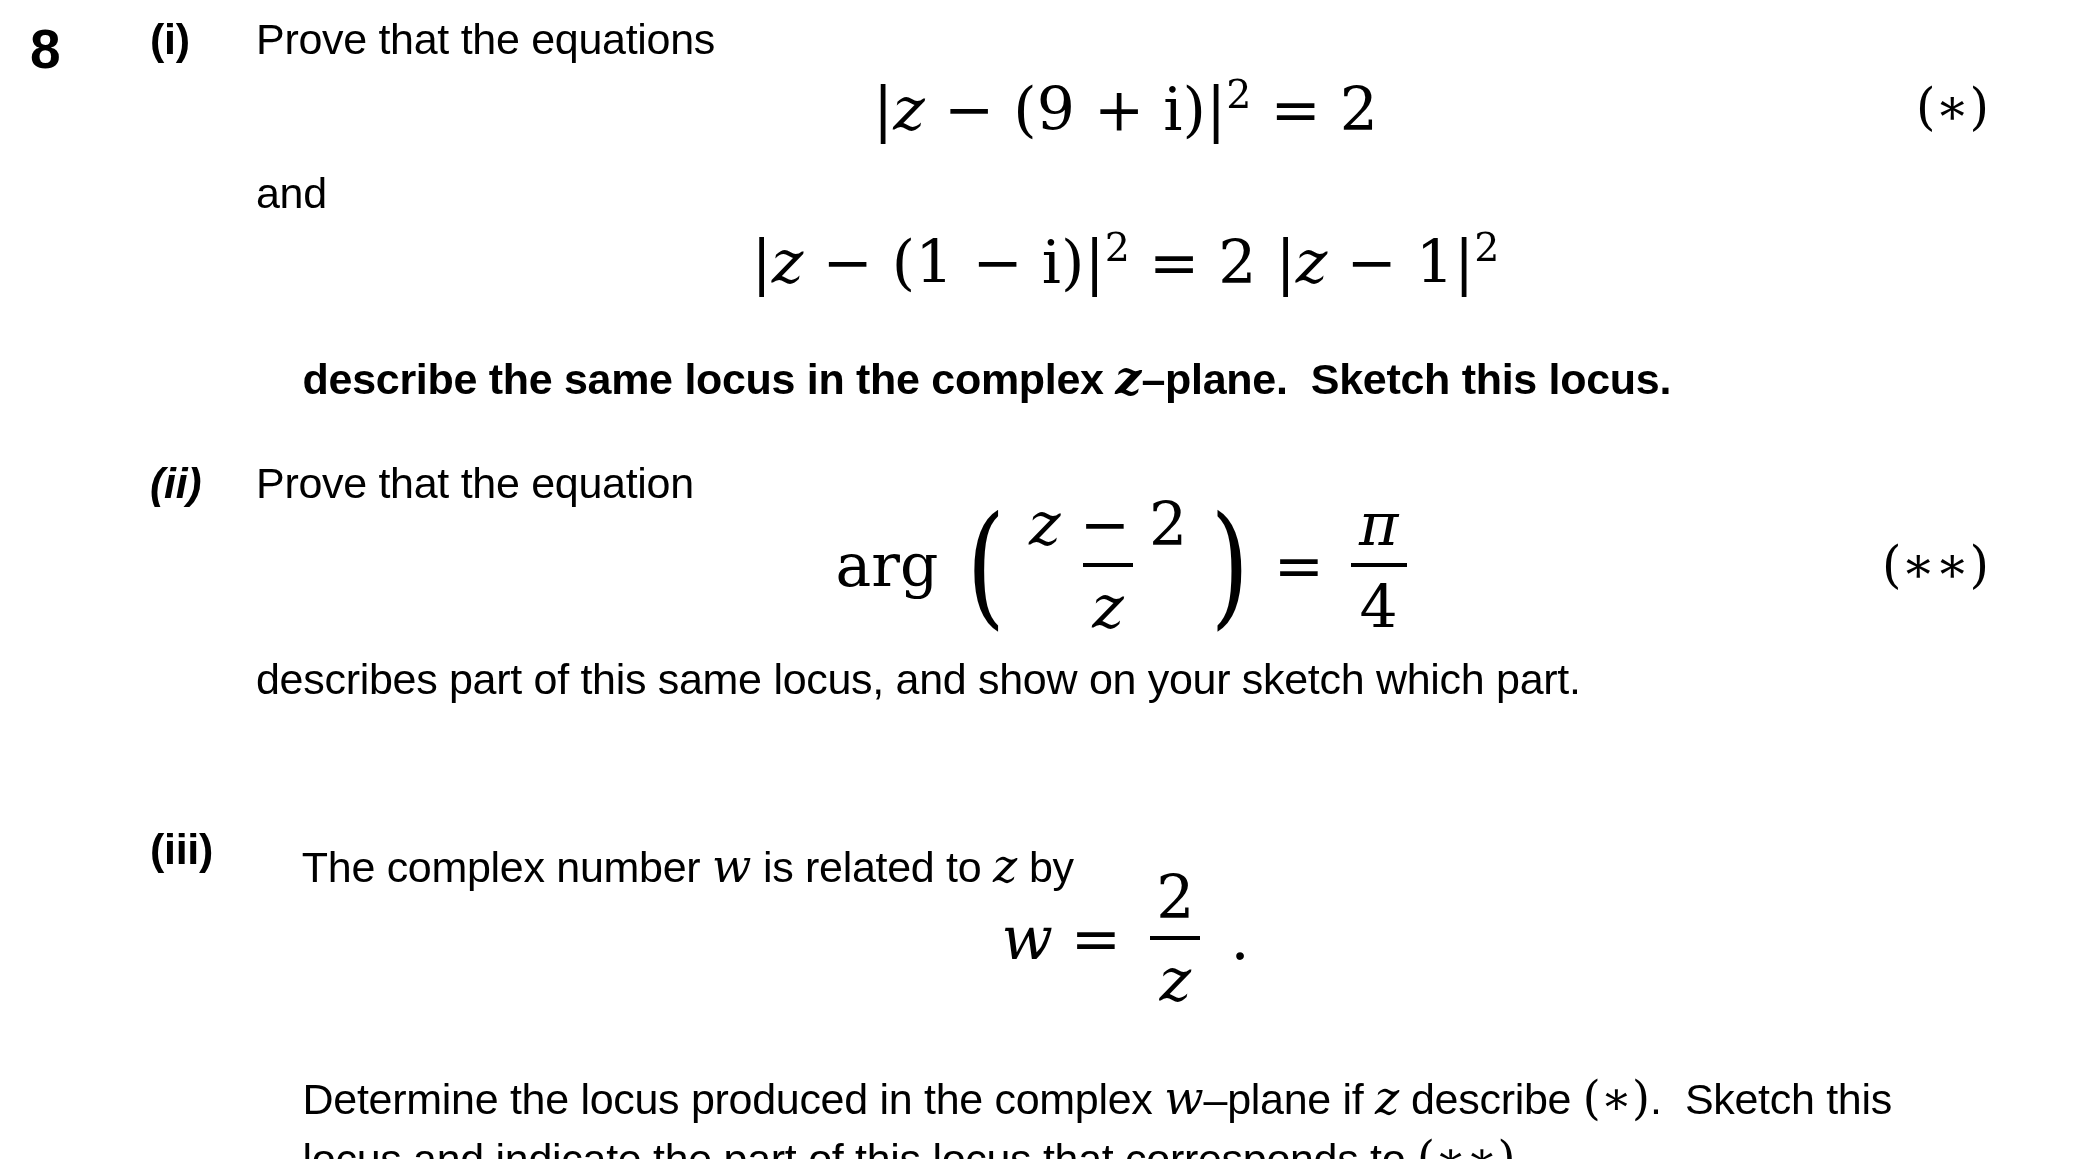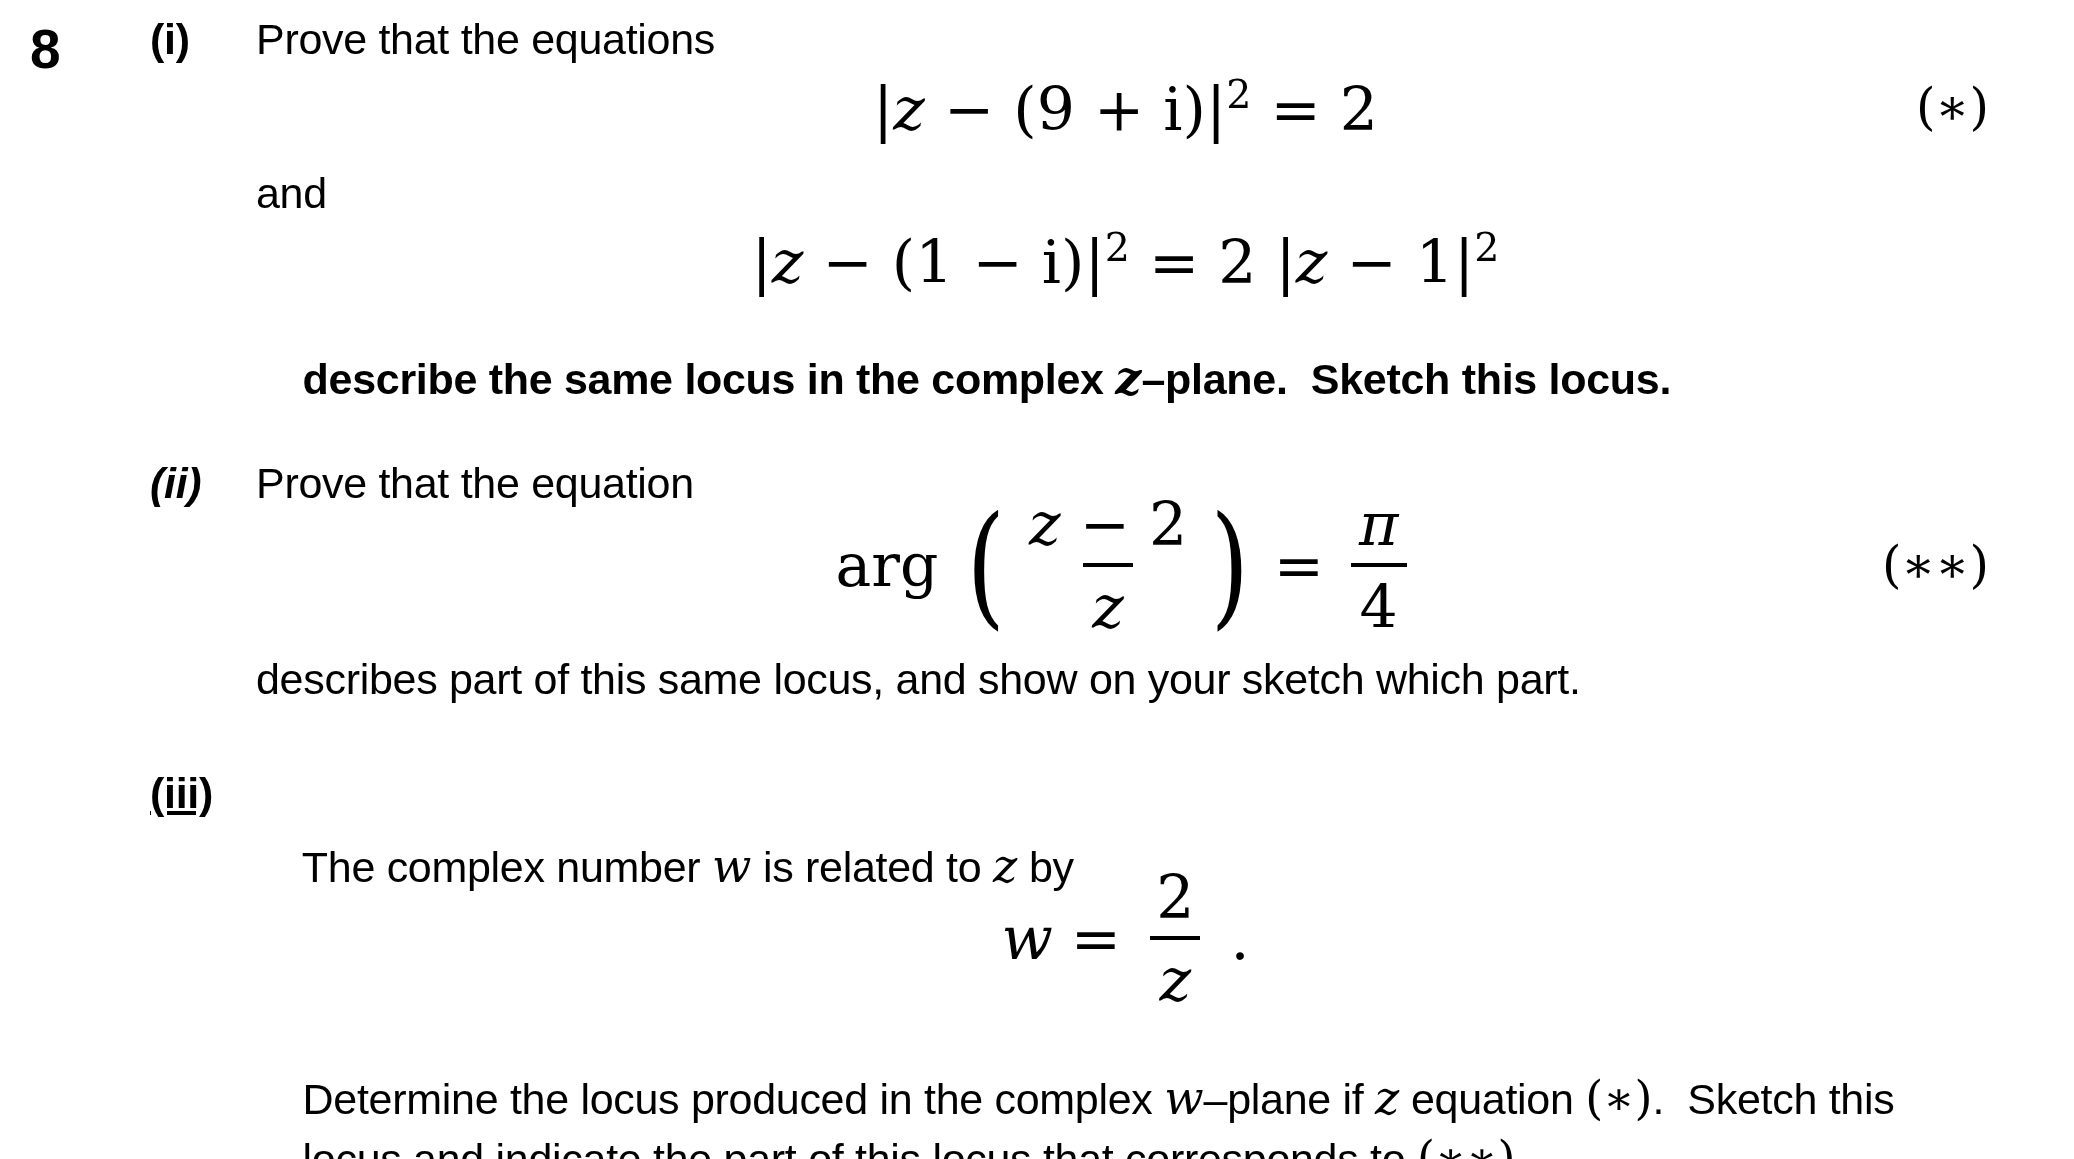--- a/index.html
+++ b/index.html
@@ -123,36 +123,36 @@
     <span class="tok eq-equals">=</span>
     <span class="frac">
       <span class="num var">π</span>
       <span class="den">4</span>
     </span>
     <span class="tag">(∗∗)</span>
   </div>
 
   <div class="line" style="left:256px; top:658px;">describes part of this same locus, and show on your sketch which part.</div>
 
-  <div class="line bold" style="left:150px; top:772px;text-decoration:underline;">(iii)</div>
+  <div class="line bold" style="left:150px; top:828px;">(iii)</div>
   <div class="line" style="left:256px; top:800px;">
     <span>The complex number </span><span class="imath">w</span><span> is related to </span><span class="imath">z</span><span> by</span>
   </div>
 
   <div class="eqrow" style="top:880px; height:116px;">
     <span class="tok var">w</span>
     <span class="tok eq-equals">=</span>
     <span class="frac">
       <span class="num">2</span>
       <span class="den var">z</span>
     </span>
     <span class="tok"> .</span>
   </div>
 
   <div class="line" style="left:256px; top:1032px;">
-    <span>Determine the locus produced in the complex </span><span class="imath">w</span><span>–plane if </span><span class="imath">z</span><span> equation </span><span class="iref">(∗)</span><span>.  Sketch this</span>
+    <span>Determine the locus produced in the complex </span><span class="imath">w</span><span>–plane if </span><span class="imath">z</span><span> describe </span><span class="iref">(∗)</span><span>.  Sketch this</span>
   </div>
 
   <div class="line" style="left:256px; top:1092px;">
     <span>locus and indicate the part of this locus that corresponds to </span><span class="iref">(∗∗)</span><span>.</span>
   </div>
 
 </div>
 
 </body></html>

